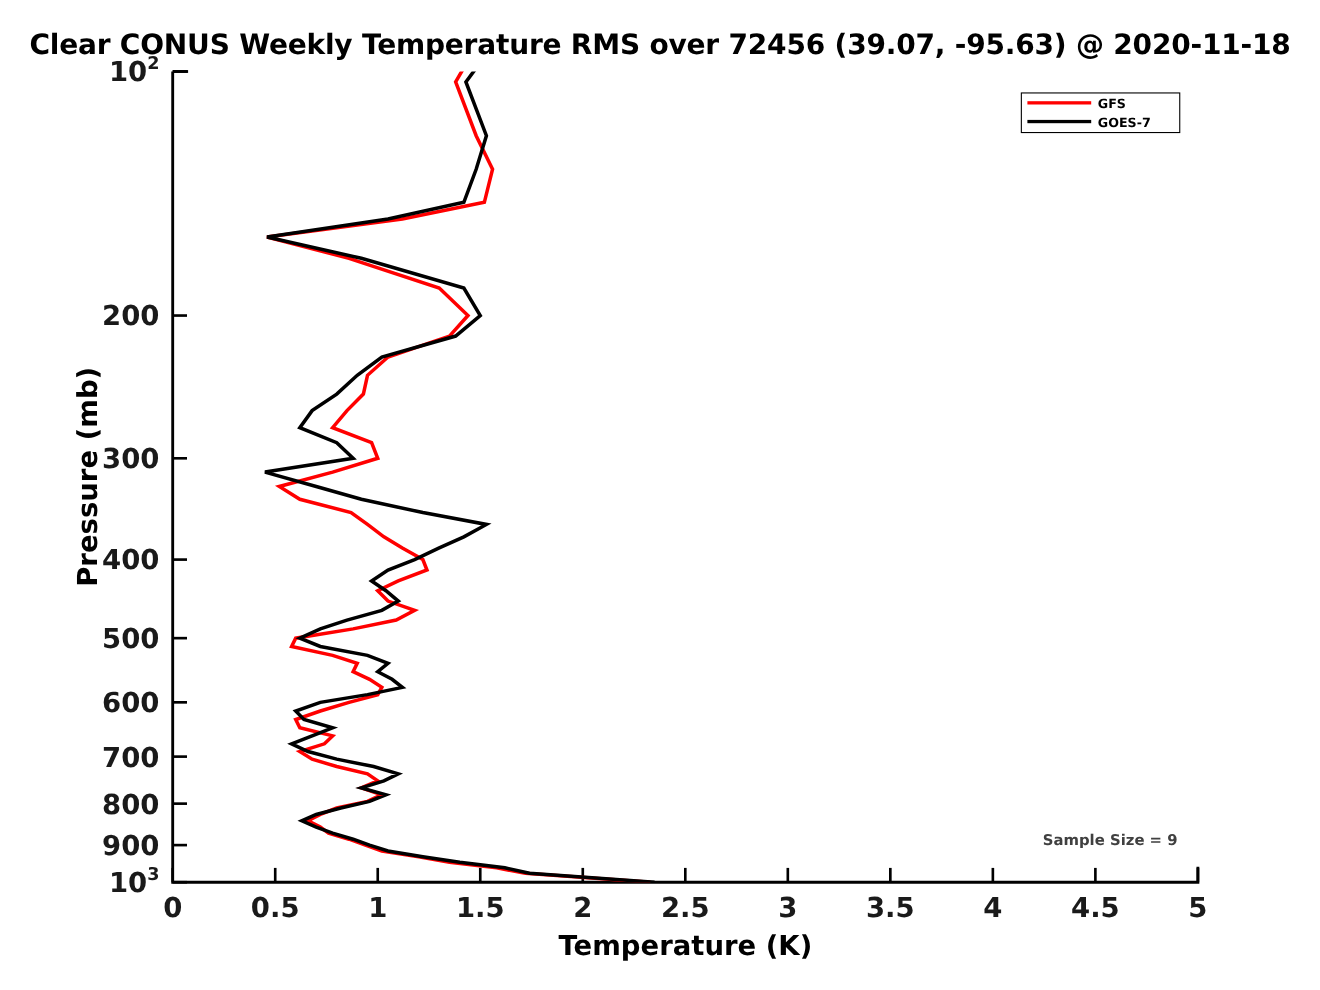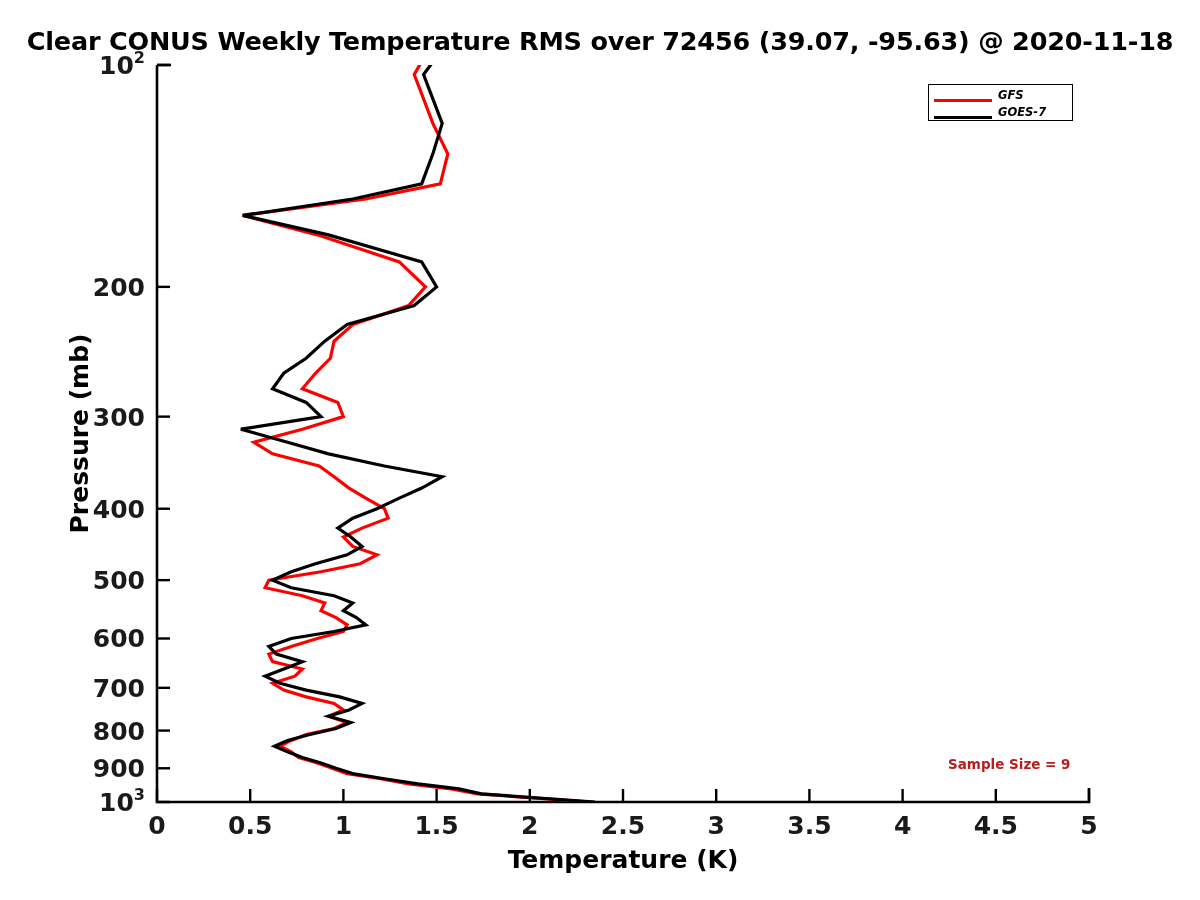--- a/index.html
+++ b/index.html
@@ -76,24 +76,23 @@
     top: 84px;
     width: 145px;
     height: 37px;
     border: 1.6px solid #000000;
     background: #ffffff;
     box-sizing: border-box;
     padding: 0;
   }
   .legend-row {
     display: flex;
-    align-items: flex-end;
+    align-items: center;
     height: 17px;
     padding-left: 5px;
-    font-style: italic;
   }
   .legend-swatch {
     width: 58px;
     height: 3px;
     margin-right: 6px;
     flex: 0 0 auto;
   }
   .legend-label {
     font-family: "DejaVu Sans", sans-serif;
     font-size: 11.5px;
@@ -101,21 +100,21 @@
     color: #000000;
     white-space: nowrap;
   }
   #sample-size {
     position: absolute;
     left: 948px;
     top: 756px;
     font-family: "DejaVu Sans", sans-serif;
     font-size: 13.5px;
     font-weight: bold;
-    color: #b91c1c;
+    color: #404040;
     white-space: nowrap;
   }
 </style>
 </head>
 <body>
 
 <div id="figure">
 
   <div id="plot-title">Clear CONUS Weekly Temperature RMS over 72456 (39.07, -95.63) @ 2020-11-18</div>
 

